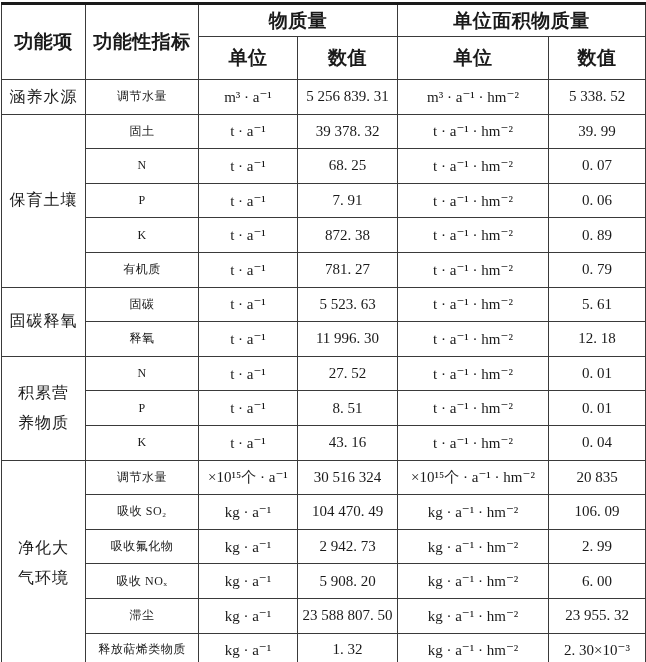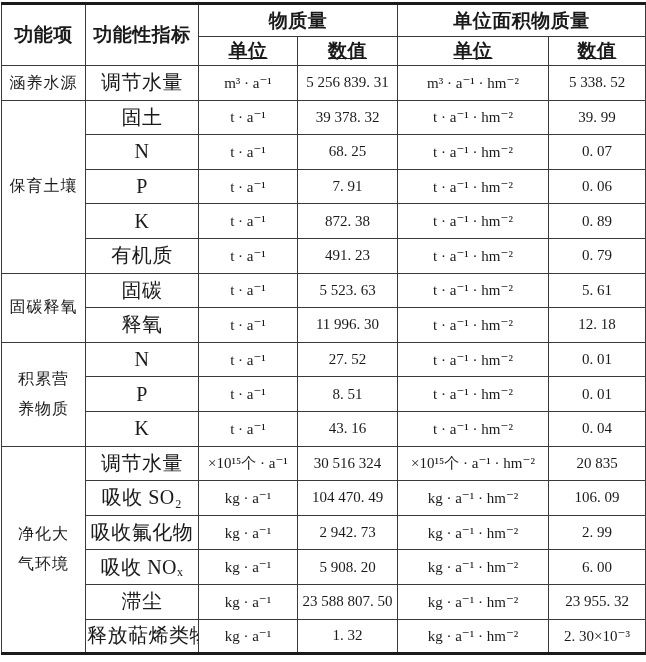--- a/index.html
+++ b/index.html
@@ -34,34 +34,34 @@
     padding: 0 1px;
     overflow: hidden;
   }
   .svc-table thead th {
     font-family: "Liberation Sans", "DejaVu Sans", sans-serif;
     font-weight: 700;
     font-size: 19px;
     letter-spacing: 0.5px;
   }
   .svc-table thead tr.h1 { height: 33px; }
-  .svc-table thead tr.h2 { height: 29px; text-decoration: underline; }
+  .svc-table thead tr.h2 { height: 43px; }
   .svc-table tbody tr { height: 34.6px; }
   .svc-table tbody td {
     font-size: 15px;
     white-space: nowrap;
   }
   .svc-table td.func {
     font-size: 16px;
     white-space: pre-line;
     line-height: 1.9;
     letter-spacing: 1px;
   }
   .svc-table td.ind {
-    font-size: 20px;
+    font-size: 12px;
     letter-spacing: 0.5px;
     margin-top: 21px;
   }
 </style>
 </head>
 <body>
 
 <div class="page">
   <table class="svc-table">
     <colgroup>
@@ -120,21 +120,21 @@
         <tr>
           <td class="ind">K</td>
           <td>t · a⁻¹</td>
           <td>872. 38</td>
           <td>t · a⁻¹ · hm⁻²</td>
           <td>0. 89</td>
         </tr>
         <tr>
           <td class="ind">有机质</td>
           <td>t · a⁻¹</td>
-          <td>491. 23</td>
+          <td>781. 27</td>
           <td>t · a⁻¹ · hm⁻²</td>
           <td>0. 79</td>
         </tr>
         <tr>
           <td class="func" rowspan="2">固碳释氧</td>
           <td class="ind">固碳</td>
           <td>t · a⁻¹</td>
           <td>5 523. 63</td>
           <td>t · a⁻¹ · hm⁻²</td>
           <td>5. 61</td>

